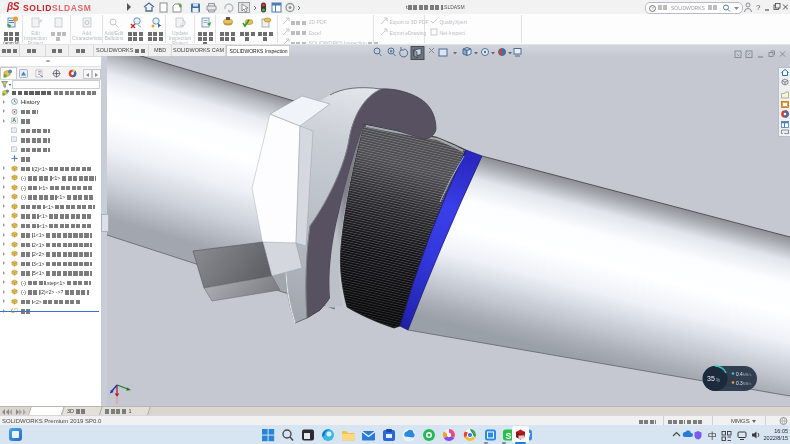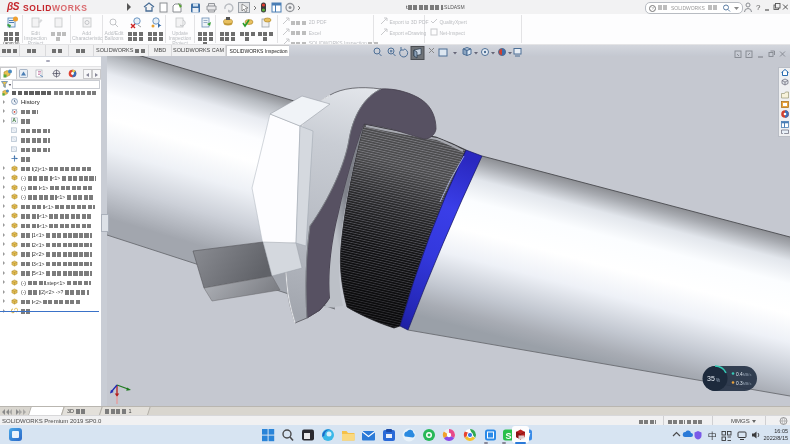--- a/index.html
+++ b/index.html
@@ -38,21 +38,21 @@
   #modeltabs{position:absolute;left:0;top:406px;width:790px;height:9px;background:#d9d6cf;border-top:1px solid #b9b6b0;}
   #statusbar{position:absolute;left:0;top:415px;width:790px;height:10px;background:#f1f1f2;border-top:1px solid #d8d8da;font-size:6px;color:#4a4a4a;}
   #taskbar{position:absolute;left:0;top:425px;width:790px;height:19px;background:#d7e4f2;}
   .tkico{position:absolute;top:3px;width:13px;height:13px;border-radius:3px;}
 </style>
 </head>
 <body>
 <div id="app">
   <div id="titlebar">
     <div class="abs" style="left:7px;top:1px;font-size:10px;font-weight:bold;font-style:italic;color:#c5252b;letter-spacing:-0.5px;">βS</div>
-    <div class="abs" style="left:23px;top:2.5px;font-size:8.5px;font-weight:bold;color:#c5252b;letter-spacing:0.6px;">SOLID<span style="color:#da6a6e;">WORKS</span></div>
+    <div class="abs" style="left:23px;top:2.5px;font-size:8.5px;font-weight:bold;color:#c5252b;letter-spacing:0.6px;">SOLID<span style="color:#da6a6e;">SLDASM</span></div>
     <div class="abs" style="left:127px;top:3px;width:0;height:0;border-left:4px solid #555;border-top:4px solid transparent;border-bottom:4px solid transparent;"></div>
 
     <svg class="abs" style="left:142px;top:1px;" width="180" height="12" viewBox="0 0 180 12">
       <path d="M2,6 L7,2 L12,6 M4,6 L4,10 L10,10 L10,6" fill="none" stroke="#4a6e96" stroke-width="1.3"></path>
       <rect x="18" y="2" width="7" height="9" fill="#fff" stroke="#8a8d92" stroke-width="1"></rect>
       <path d="M33,3 h6 v8 h-8 v-6 z" fill="#fff" stroke="#8a8d92"></path>
         <path d="M36,2 l4,3 -2,2z" fill="#55a030"></path>
       <rect x="49" y="2.5" width="9" height="9" rx="1" fill="#3c6ea5"></rect>
         <rect x="51" y="2.5" width="5" height="3" fill="#cfe0ef"></rect>
         <rect x="50.5" y="7" width="6" height="4.5" fill="#e8eef5"></rect>

